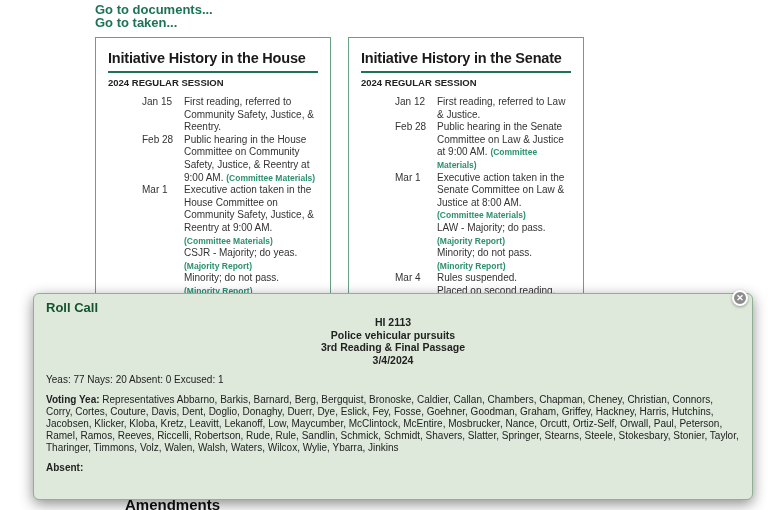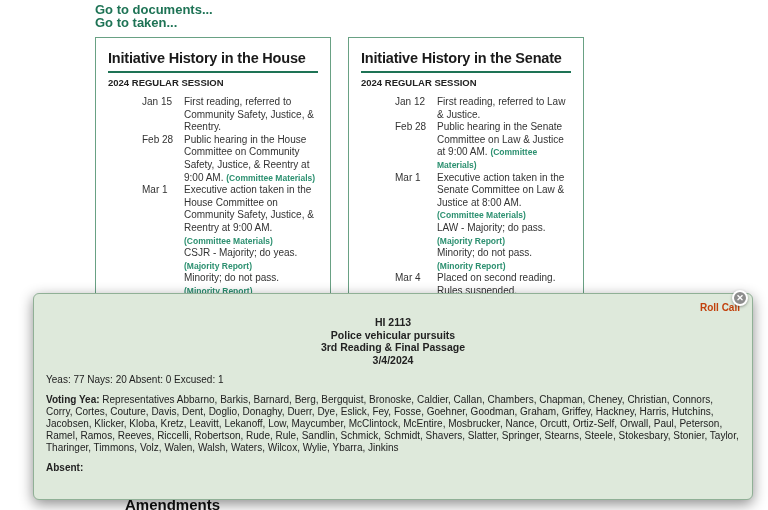--- a/index.html
+++ b/index.html
@@ -22,21 +22,21 @@
   .event-row { display:flex; font-size:10px; line-height:12.6px; color:#333; }
   .event-date { flex:none; width:42px; margin-left:34px; }
   .event-lines { flex:1; padding-right:2px; }
   .green-link { color:#2C9070; font-weight:bold; font-size:8.5px; cursor:pointer;
     text-decoration:none; }
 
   
   .popup { position:absolute; left:33px; top:293px; width:720px; height:207px;
     background:#DEE9DB; border:1px solid #90B096; border-radius:6px;
     box-shadow:0 4px 14px rgba(0,0,0,0.45); padding:5px 12px 0 12px; z-index:10; }
-  .popup-title { text-align:right; color:#c2410c; font-size:10px; font-weight:bold;
+  .popup-title { text-align:left; color:#14532d; font-size:13px; font-weight:bold;
     line-height:17px; }
   .popup-hline { text-align:center; font-size:10.5px; font-weight:bold; color:#222;
     line-height:12.6px; }
   .popup-summary { font-size:10px; color:#222; margin-top:8px; line-height:12.2px; }
   .popup-para { font-size:10px; color:#222; margin-top:7px; line-height:12.2px; }
   .popup-para .plabel { font-weight:bold; }
   .close-btn { position:absolute; top:-4px; right:4px; width:16px; height:16px;
     border-radius:50%; background:#8C8C8C; border:2px solid #fff; color:#fff;
     font-size:9px; font-weight:bold; display:flex; align-items:center;
     justify-content:center; cursor:pointer; box-shadow:0 1px 3px rgba(0,0,0,0.35);
@@ -108,22 +108,22 @@
           <span class="event-date">Mar 1</span>
           <div class="event-lines">
             <div class="event-line"><span>Executive action taken in the Senate Committee on Law &amp; Justice at 8:00 AM. </span><a class="green-link">(Committee Materials)</a></div>
             <div class="event-line"><span>LAW - Majority; do pass. </span><a class="green-link">(Majority Report)</a></div>
             <div class="event-line"><span>Minority; do not pass. </span><a class="green-link">(Minority Report)</a></div>
           </div>
         </div>
         <div class="event-row">
           <span class="event-date">Mar 4</span>
           <div class="event-lines">
+            <div class="event-line"><span>Rules suspended.</span></div>
             <div class="event-line"><span>Placed on second reading.</span></div>
-            <div class="event-line"><span>Rules suspended.</span></div>
             <div class="event-line"><span>Rules suspended. Placed on Third Reading.</span></div>
             <div class="event-line"><span>Third reading, passed; yeas, 36; nays, 13; absent, 0; excused, 0. </span><a class="green-link">(View Roll Calls)</a></div>
           </div>
         </div>
       </div>
   </div>
 </div>
 
 <div class="amendments">Amendments</div>
 

